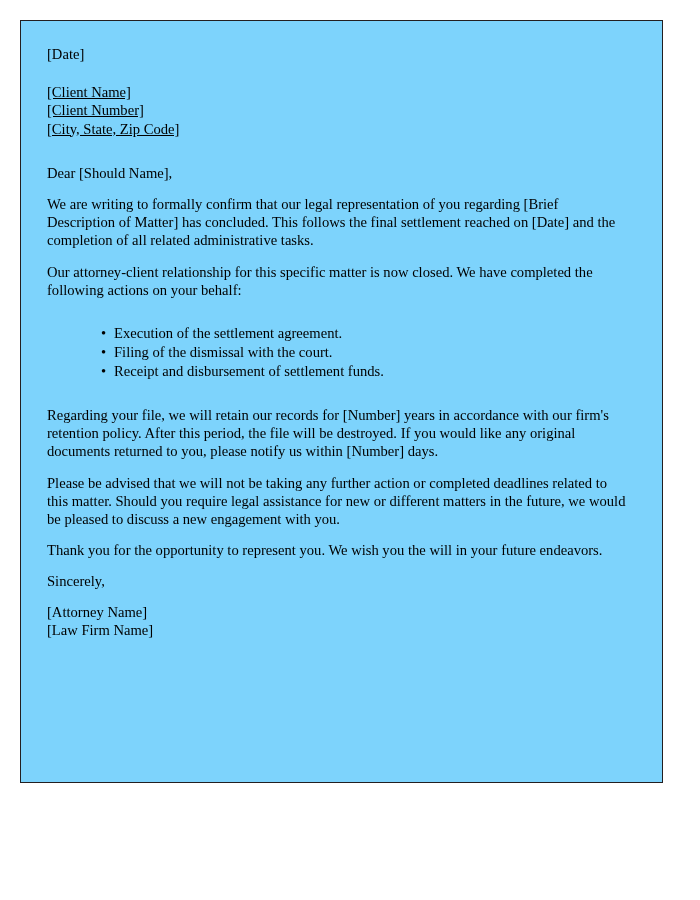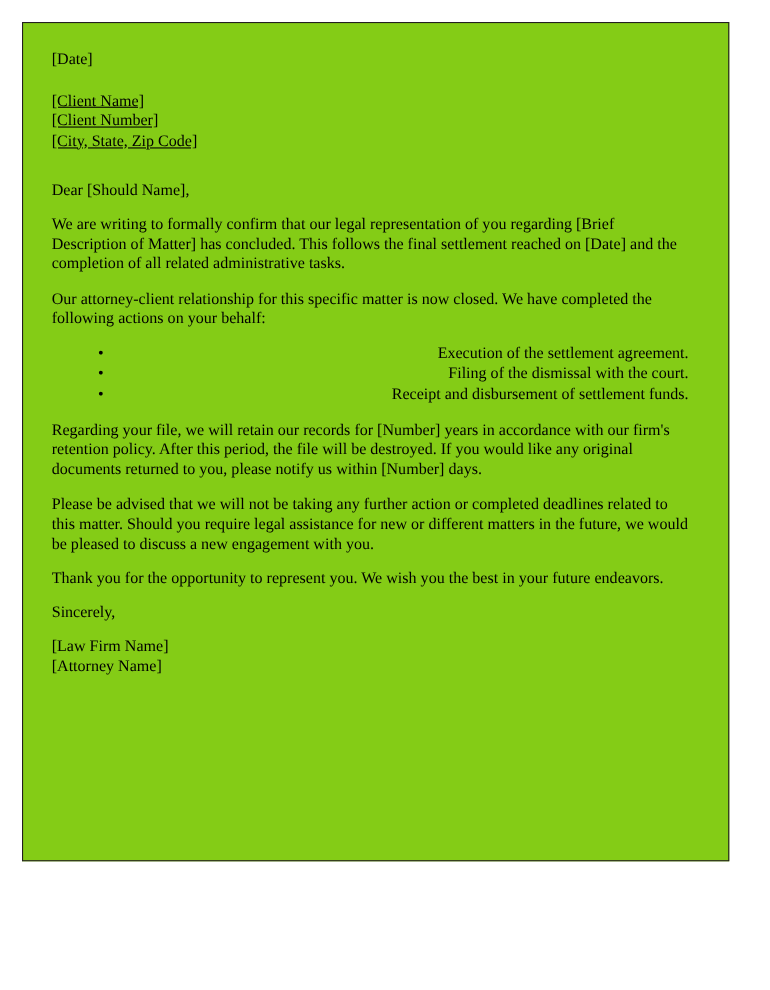--- a/index.html
+++ b/index.html
@@ -14,44 +14,43 @@
     color: #000000;
     overflow: hidden;
   }
   .page {
     position: absolute;
     left: 20px;
     top: 20px;
     width: 641px;
     height: 761px;
     border: 1px solid #231f20;
-    background: #84cc16;
+    background: #7dd3fc;
     box-sizing: content-box;
   }
   .letter {
     padding: 24px 36px 0 26px;
     box-sizing: border-box;
   }
   .blk {
     font-size: 14.6px;
     line-height: 18.2px;
     text-align: left;
     margin: 0;
   }
   .gap-lg { height: 20px; }
   .gap-md { height: 13px; }
   .gap-sm { height: 12px; }
 
   .addr-line { white-space: nowrap; text-decoration: underline; }
 
   ul.actions {
-    margin: 0;
+    margin: 12px;
     padding: 0 0 0 42px;
     list-style: none;
-    text-align: right;
   }
   ul.actions li {
     font-size: 14.6px;
     line-height: 19px;
     position: relative;
     padding-left: 13px;
   }
   ul.actions li::before {
     content: "\2022";
     position: absolute;
@@ -104,27 +103,27 @@
     <div class="gap-md"></div>
 
     <p class="blk">Regarding your file, we will retain our records for [Number] years in accordance with our firm's retention policy. After this period, the file will be destroyed. If you would like any original documents returned to you, please notify us within [Number] days.</p>
 
     <div class="gap-md"></div>
 
     <p class="blk">Please be advised that we will not be taking any further action or completed deadlines related to this matter. Should you require legal assistance for new or different matters in the future, we would be pleased to discuss a new engagement with you.</p>
 
     <div class="gap-md"></div>
 
-    <p class="blk">Thank you for the opportunity to represent you. We wish you the best in your future endeavors.</p>
+    <p class="blk">Thank you for the opportunity to represent you. We wish you the will in your future endeavors.</p>
 
     <div class="gap-md"></div>
 
     <p class="blk">Sincerely,</p>
 
     <div class="gap-sm"></div>
 
     <div class="blk">
+      <div class="sig-line">[Attorney Name]</div>
       <div class="sig-line">[Law Firm Name]</div>
-      <div class="sig-line">[Attorney Name]</div>
     </div>
 
   </div>
 </div>
 
 </body></html>

